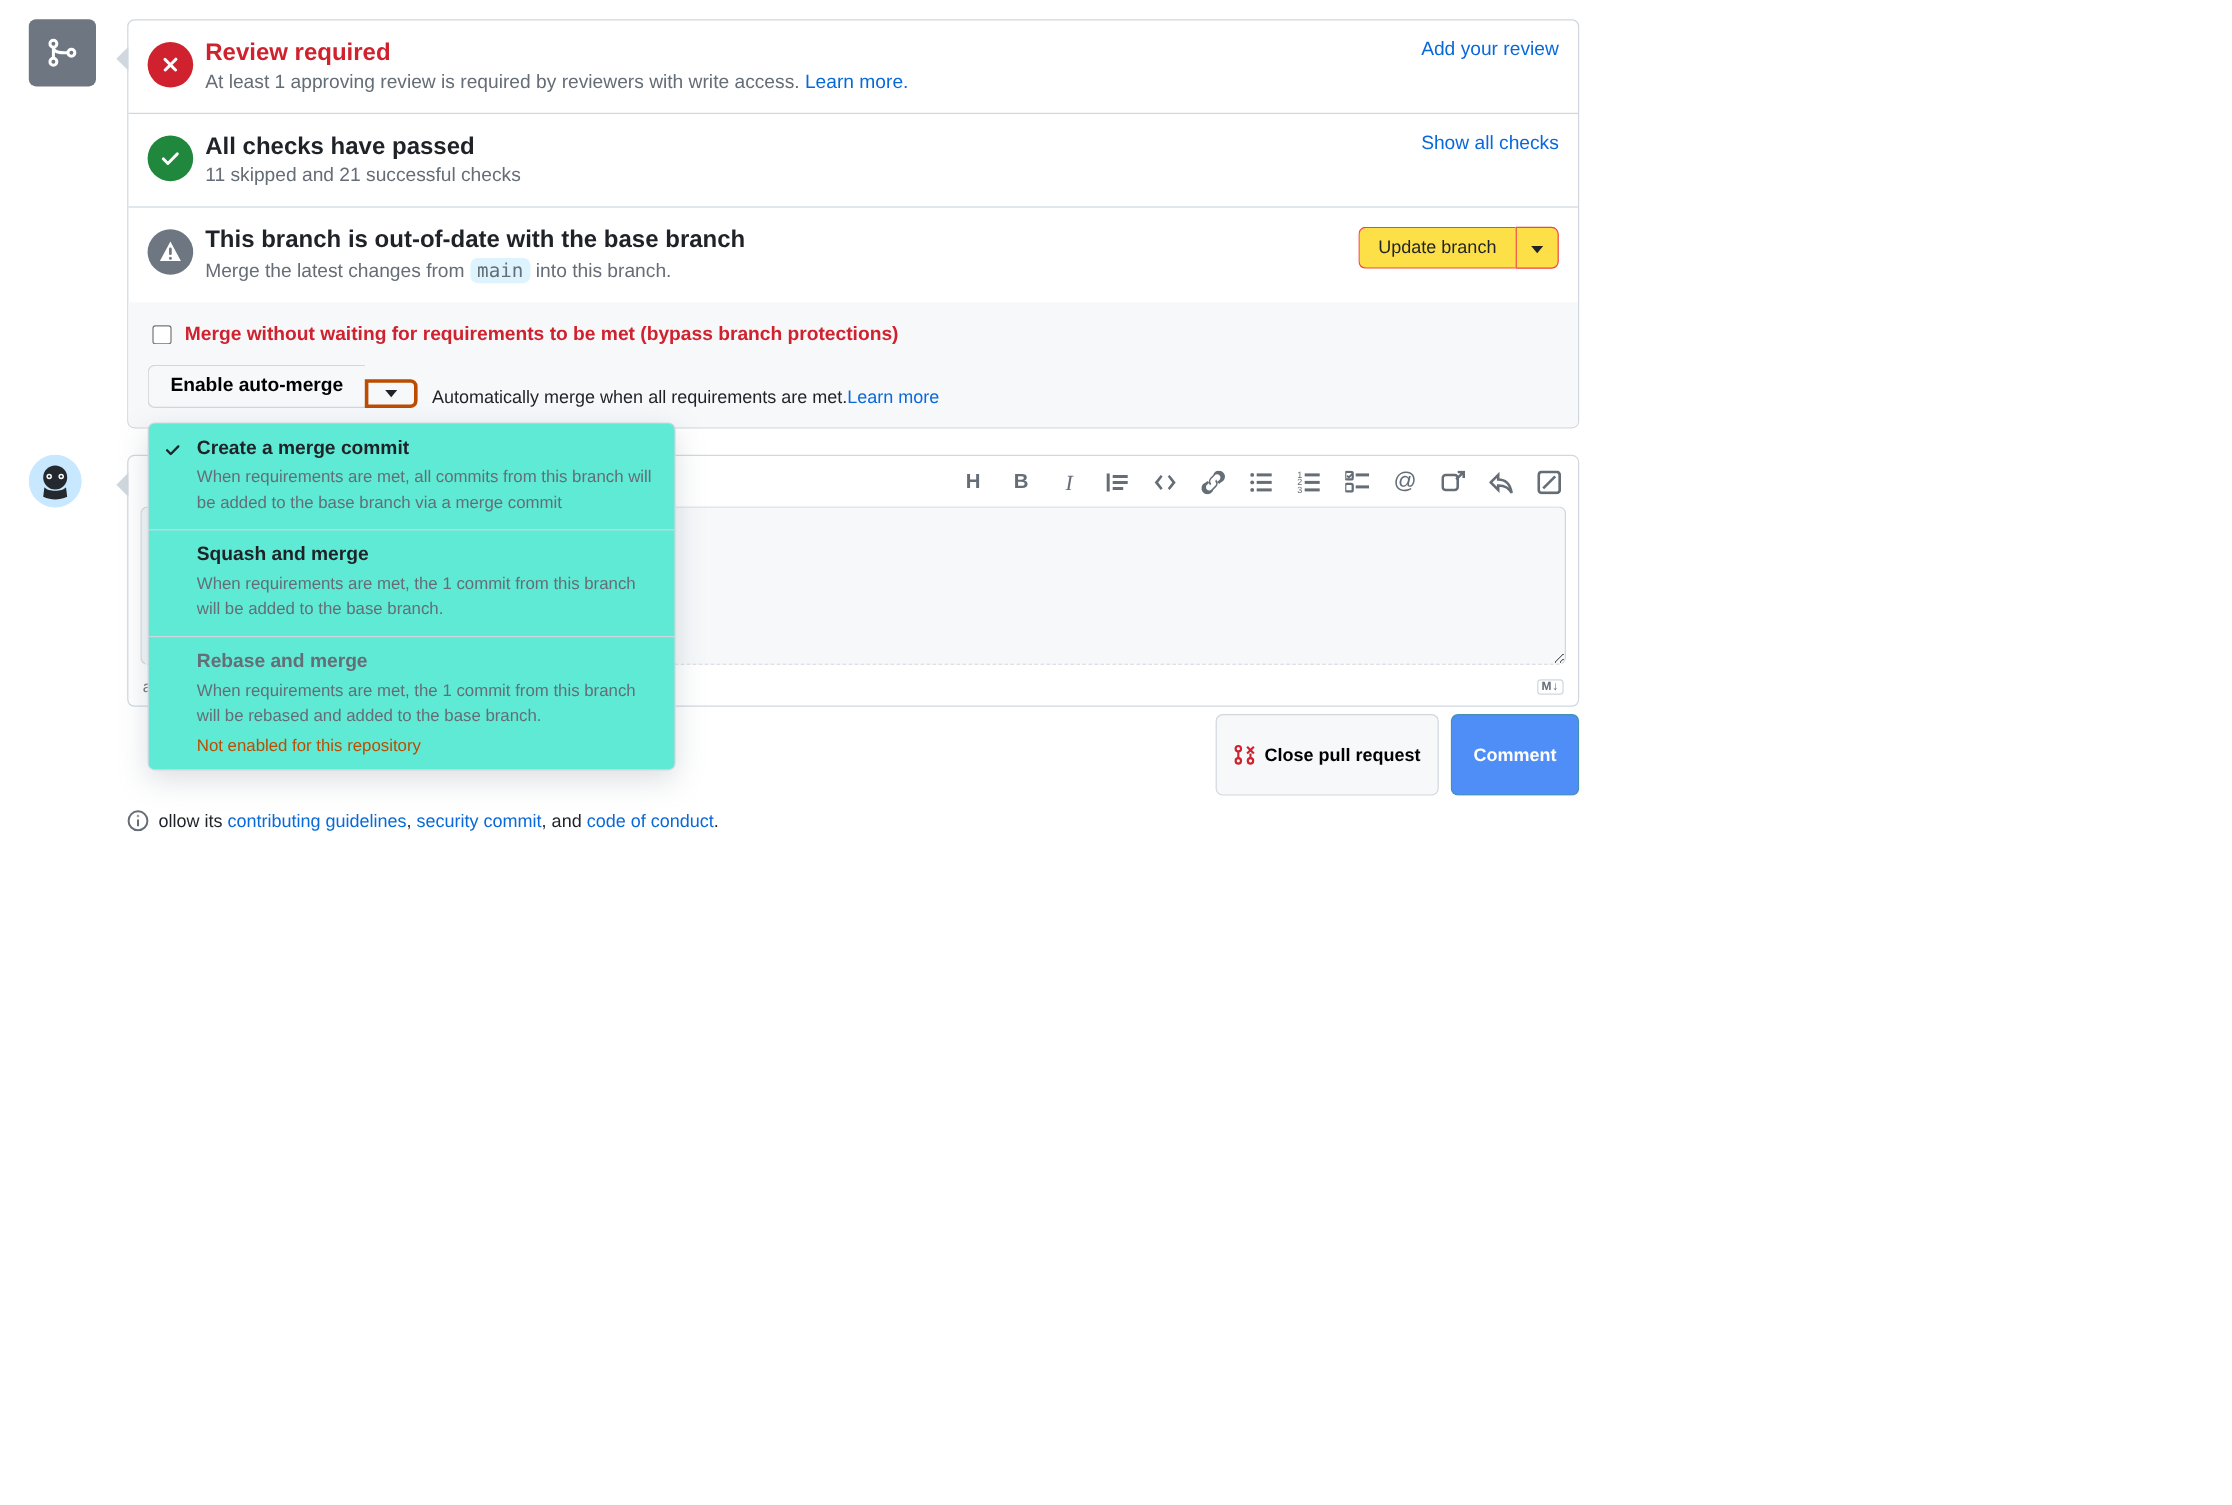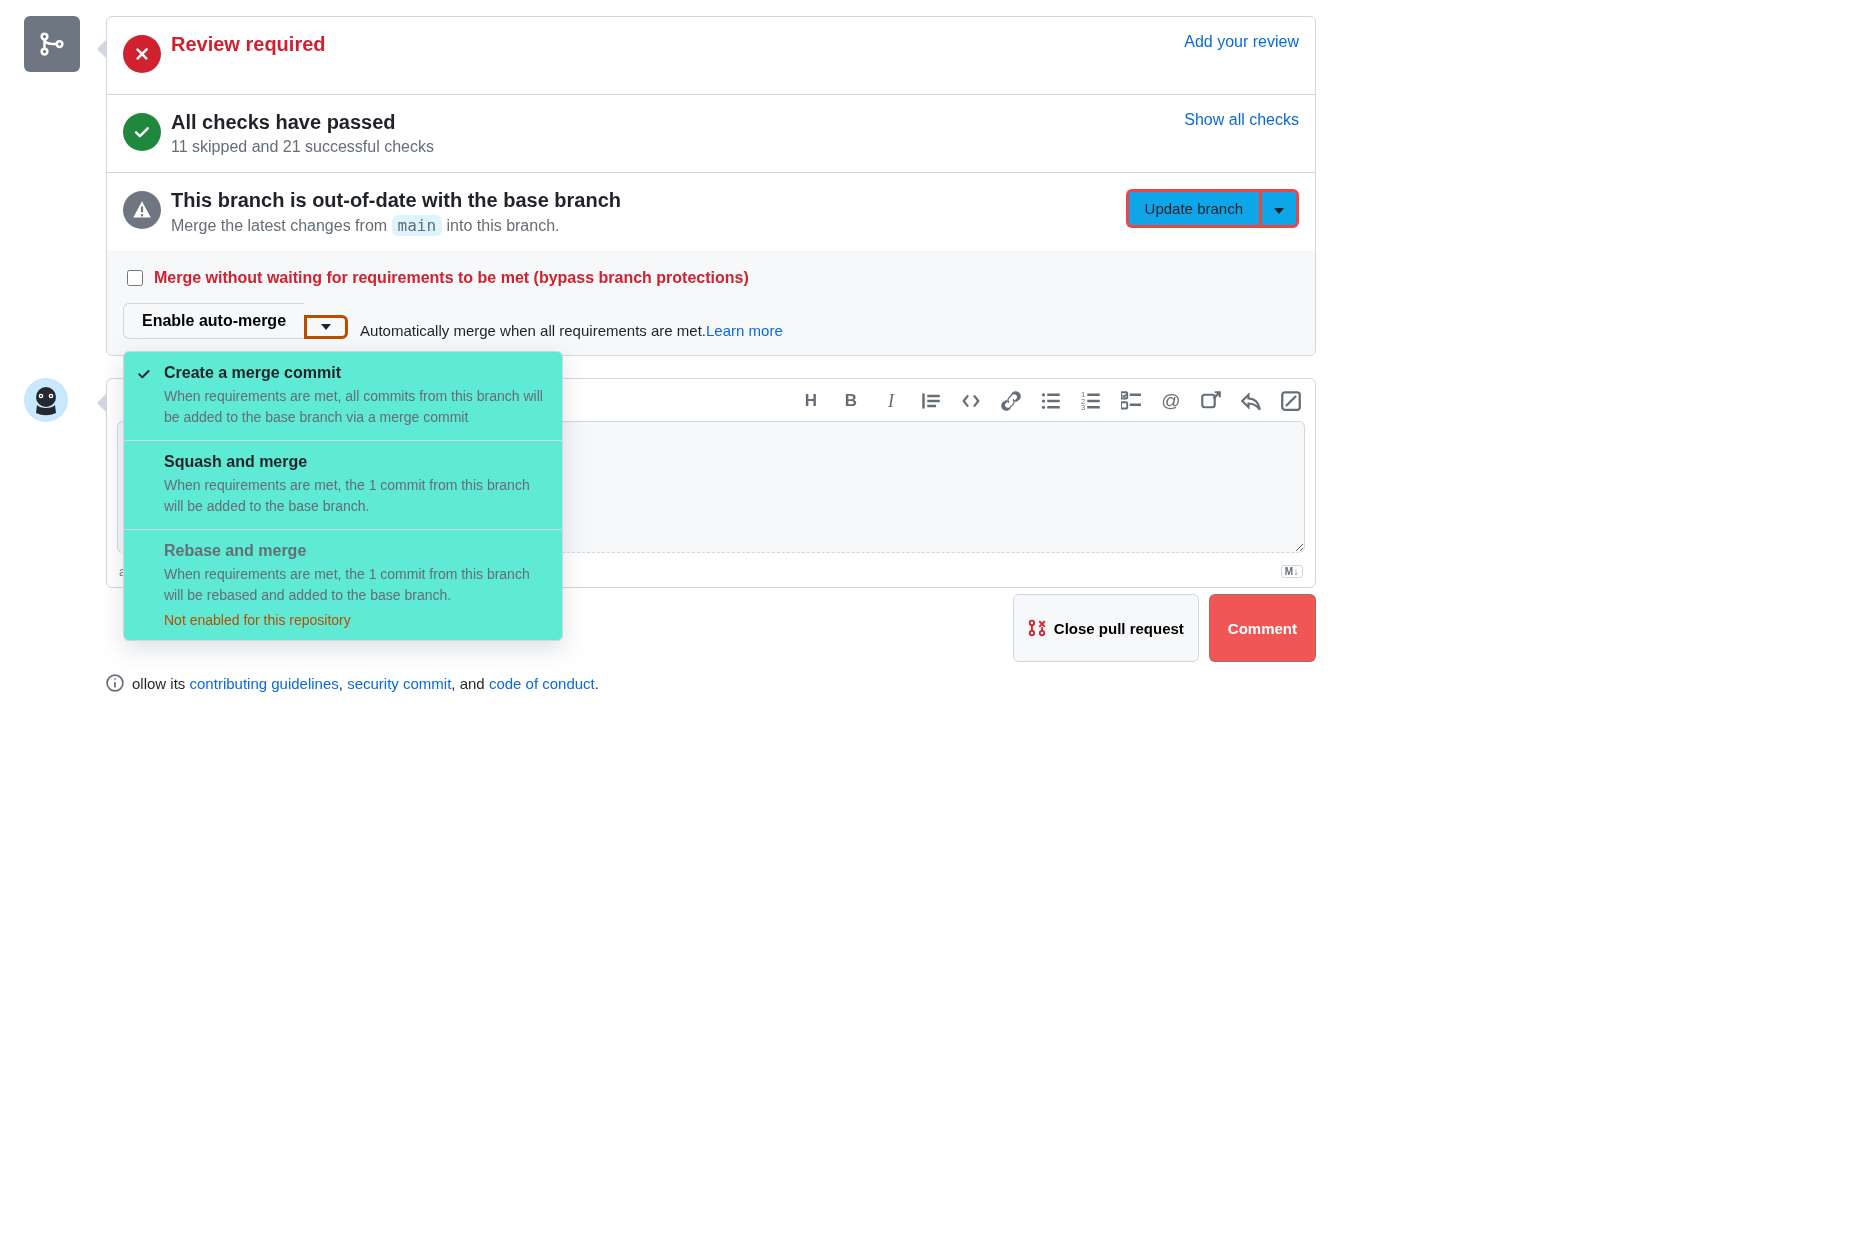--- a/index.html
+++ b/index.html
@@ -71,22 +71,22 @@
     right: 16px; top: 16px;
     color: #0969da;
     font-size: 16px;
   }
   .row .rightbtn {
     position: absolute;
     right: 16px; top: 16px;
     display: flex;
   }
   .btn {
-    border: 3px solid #ef4444;
-    background: #0ea5e9;
+    border: 1px solid #ef4444;
+    background: #fde047;
     border-radius: 6px;
     padding: 8px 16px;
     font-size: 15px;
     font-weight: 500;
     cursor: pointer;
     color: #1f2328;
   }
   .btn-split-left { border-radius: 6px 0 0 6px; border-right: none;}
   .btn-split-right { border-radius: 0 6px 6px 0; padding-left: 12px; padding-right: 12px;}
   .merge-footer {
@@ -186,21 +186,21 @@
   }
   .hint-row { display:flex; justify-content:space-between; align-items:center; padding: 8px 2px; font-size: 13px; color: #656d76;}
   .md-badge { border: 1px solid #d0d7de; border-radius: 3px; padding: 0 3px; font-size: 10px; font-weight: 700; letter-spacing: 0.5px;}
   .action-row { display:flex; justify-content:flex-end; gap: 10px; margin: 6px 0 12px 82px;}
   .close-btn {
     border: 1px solid #d0d7de; background: #f6f8fa; border-radius: 6px;
     padding: 24px 14px; font-weight: 600; display:flex; align-items:center; gap:8px; font-size:15px;
   }
   .close-btn svg { width: 18px; height: 18px; fill: #cf222e; }
   .comment-btn {
-    border: 1px solid rgba(31,136,61,0.4); background: #ef4444; color: #fff;
+    border: 1px solid rgba(31,136,61,0.4); background: #3b82f6; color: #fff;
     border-radius: 6px; padding: 8px 18px; font-weight: 600; font-size: 15px; opacity:0.9;
   }
   .foot-line { margin-left: 82px; display:flex; align-items:center; gap:8px; font-size:15px; color:#1f2328;}
   .foot-line .info-ic { width: 18px; height: 18px; color:#656d76;}
   .foot-line .info-ic svg { width: 18px; height: 18px; fill: none; stroke: currentColor; stroke-width: 1.5;}
 </style>
 </head>
 <body>
 
 <div class="wrap">
@@ -215,20 +215,23 @@
 
   <div class="timeline-panel">
 
     <div class="row">
       <div class="badge red">
         <svg viewBox="0 0 16 16">
             <path d="M3.7 3.7a1 1 0 011.4 0L8 6.6l2.9-2.9a1 1 0 111.4 1.4L9.4 8l2.9 2.9a1 1 0 01-1.4 1.4L8 9.4l-2.9 2.9a1 1 0 01-1.4-1.4L6.6 8 3.7 5.1a1 1 0 010-1.4z"></path>
           </svg>
       </div>
       <h3 class="red">Review required</h3>
+      <div class="sub">
+        <span>At least 1 approving review is required by reviewers with write access. </span><span class="link">Learn more.</span>
+      </div>
       <div class="rightlink">Add your review</div>
     </div>
 
     <div class="row">
       <div class="badge green">
         <svg viewBox="0 0 16 16">
             <path d="M13.3 4.3a1 1 0 010 1.4L7 12a1 1 0 01-1.4 0L2.7 9.1a1 1 0 111.4-1.4L6.3 10l5.6-5.7a1 1 0 011.4 0z"></path>
           </svg>
       </div>
       <h3>All checks have passed</h3>

